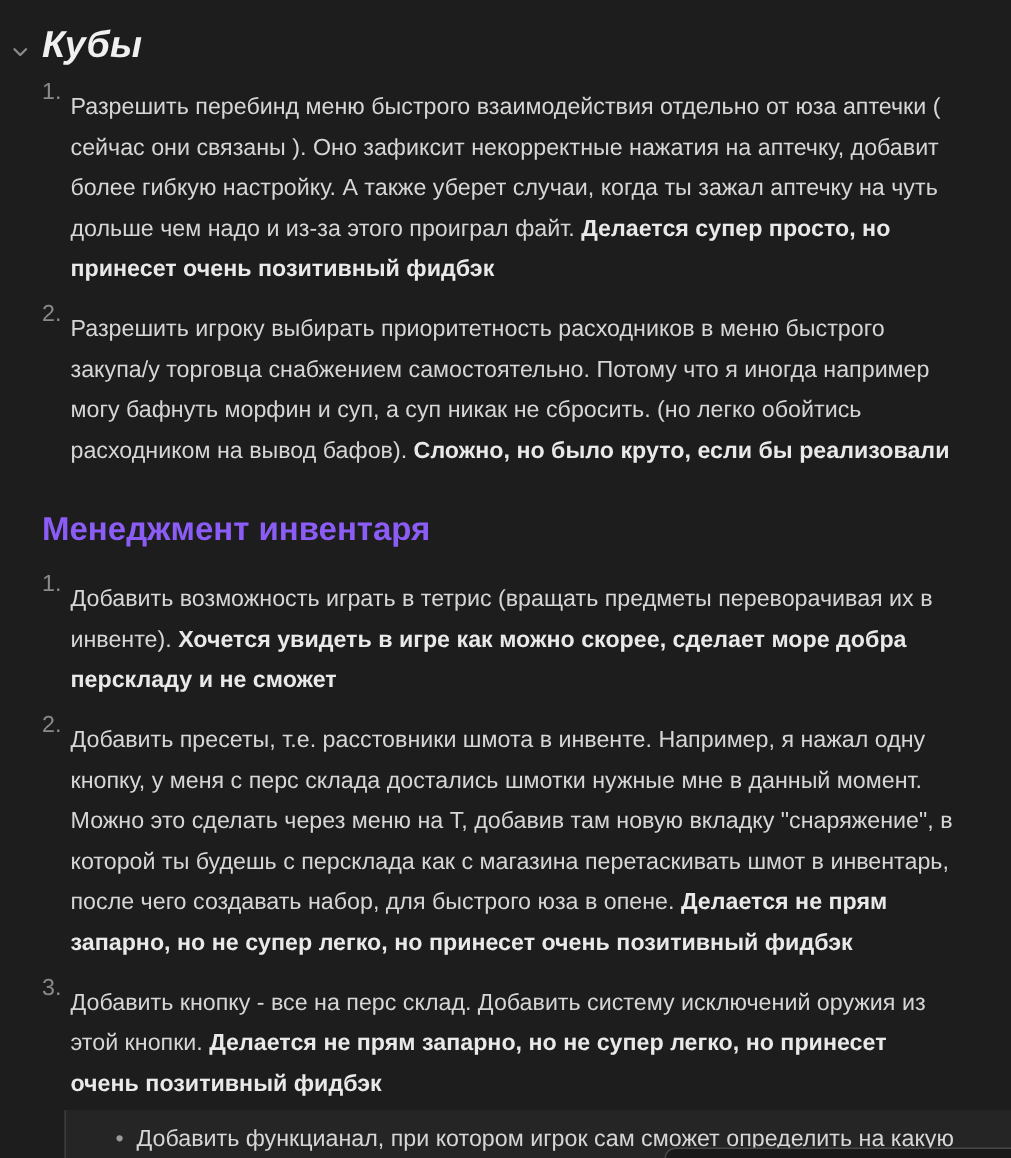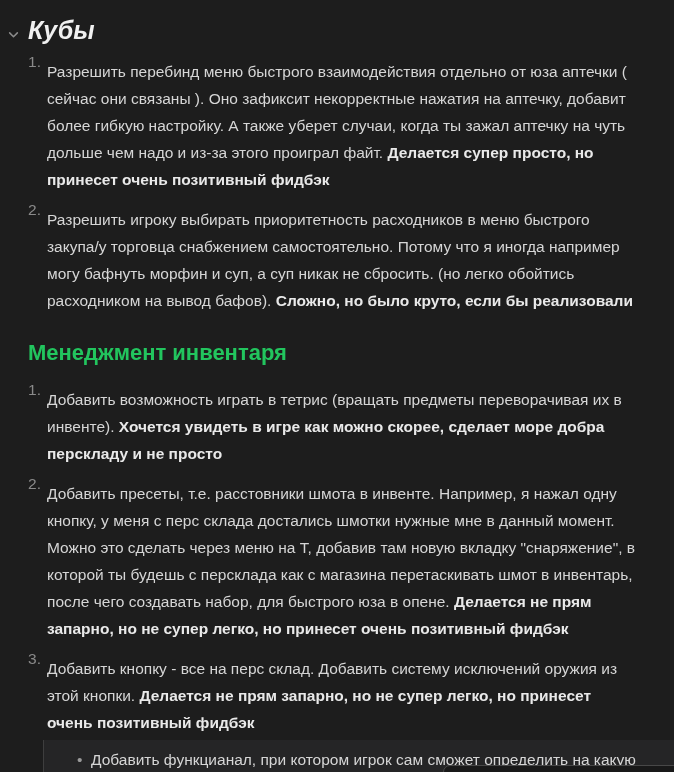--- a/index.html
+++ b/index.html
@@ -16,21 +16,21 @@
   .chevron {
     position:absolute; left:6px; top:27px; width:14px; height:14px;
     display:flex; align-items:center; justify-content:center; cursor:pointer;
   }
   h1.doc-title {
     margin:0; font-size:25px; line-height:35px;
     font-weight:700; font-style:italic; color:#f0f0f0; letter-spacing:.2px;
   }
   h2.section-h2 {
     margin:25px 30px 9px 28px; font-size:22px; line-height:28px;
-    font-weight:700; color:#22c55e;
+    font-weight:700; color:#8b5cf6;
   }
   h3.section-h3 {
     margin:22px 30px 7px 28px; font-size:19px; line-height:24px;
     font-weight:700; font-style:italic; color:#eaeaea;
   }
 
   .olist { padding:0 34px 0 28px; }
   .li { display:flex; margin:0 0 3px 0; font-size:15.5px; line-height:27px; }
   .li-num {
     flex:0 0 auto; min-width:13px; text-align:right; margin-right:6px;
@@ -78,21 +78,21 @@
       <span class="li-num">2.</span>
       <div class="li-text"><span>Разрешить игроку выбирать приоритетность расходников в меню быстрого закупа/у торговца снабжением самостоятельно. Потому что я иногда например могу бафнуть морфин и суп, а суп никак не сбросить. (но легко обойтись расходником на вывод бафов). </span><b>Сложно, но было круто, если бы реализовали</b></div>
     </div>
   </div>
 
   <h2 class="section-h2">Менеджмент инвентаря</h2>
 
   <div class="olist">
     <div class="li">
       <span class="li-num">1.</span>
-      <div class="li-text"><span>Добавить возможность играть в тетрис (вращать предметы переворачивая их в инвенте). </span><b>Хочется увидеть в игре как можно скорее, сделает море добра перскладу и не просто</b></div>
+      <div class="li-text"><span>Добавить возможность играть в тетрис (вращать предметы переворачивая их в инвенте). </span><b>Хочется увидеть в игре как можно скорее, сделает море добра перскладу и не сможет</b></div>
     </div>
     <div class="li">
       <span class="li-num">2.</span>
       <div class="li-text"><span>Добавить пресеты, т.е. расстовники шмота в инвенте. Например, я нажал одну кнопку, у меня с перс склада достались шмотки нужные мне в данный момент. Можно это сделать через меню на Т, добавив там новую вкладку "снаряжение", в которой ты будешь с персклада как с магазина перетаскивать шмот в инвентарь, после чего создавать набор, для быстрого юза в опене. </span><b>Делается не прям запарно, но не супер легко, но принесет очень позитивный фидбэк</b></div>
     </div>
     <div class="li">
       <span class="li-num">3.</span>
       <div class="li-text"><span>Добавить кнопку - все на перс склад. Добавить систему исключений оружия из этой кнопки. </span><b>Делается не прям запарно, но не супер легко, но принесет очень позитивный фидбэк</b></div>
     </div>
   </div>

